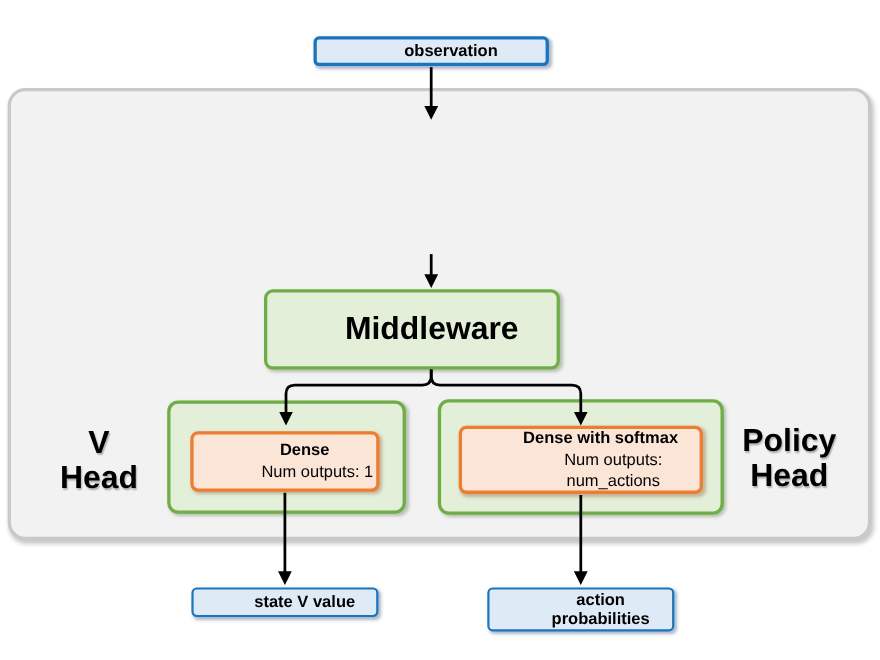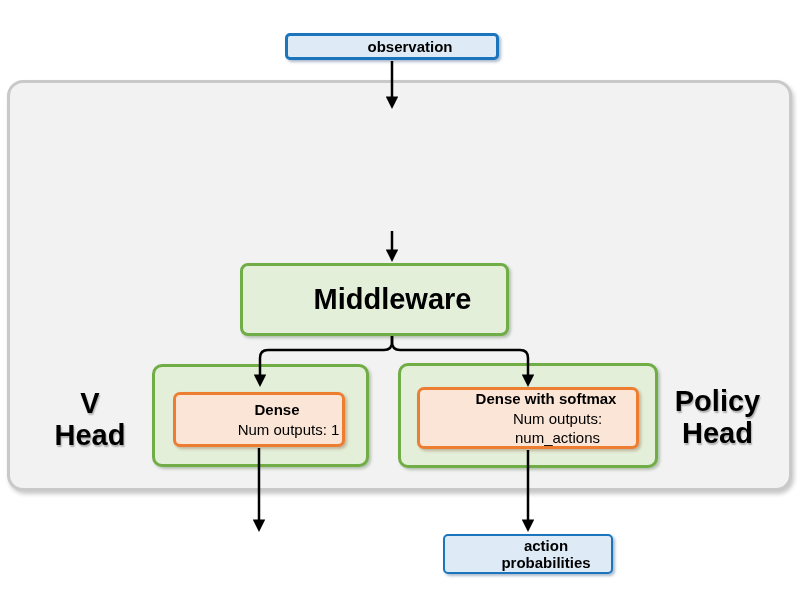--- a/index.html
+++ b/index.html
@@ -98,20 +98,21 @@
   <div class="node orange-node" id="dense-softmax">
     <div class="orange-title">Dense with softmax</div>
     <div class="orange-sub">Num outputs: num_actions</div>
   </div>
 
   <div class="head-label" id="policy-head-label">
     <div>Policy</div>
     <div>Head</div>
   </div>
 
+  <div class="node blue-node" id="state-v-value">state V value</div>
 
   <div class="node blue-node" id="action-probabilities">action probabilities</div>
 
   <svg class="arrows" viewBox="0 0 800 600" xmlns="http://www.w3.org/2000/svg">
     <defs>
       <marker id="ah" viewBox="0 0 10 10" refX="0.5" refY="5" markerWidth="5" markerHeight="5" orient="auto-start-reverse">
         <path d="M0 0 L10 5 L0 10 z"></path>
       </marker>
     </defs>
     <path class="line" marker-end="url(#ah)" d="M392 61 V97"></path>

